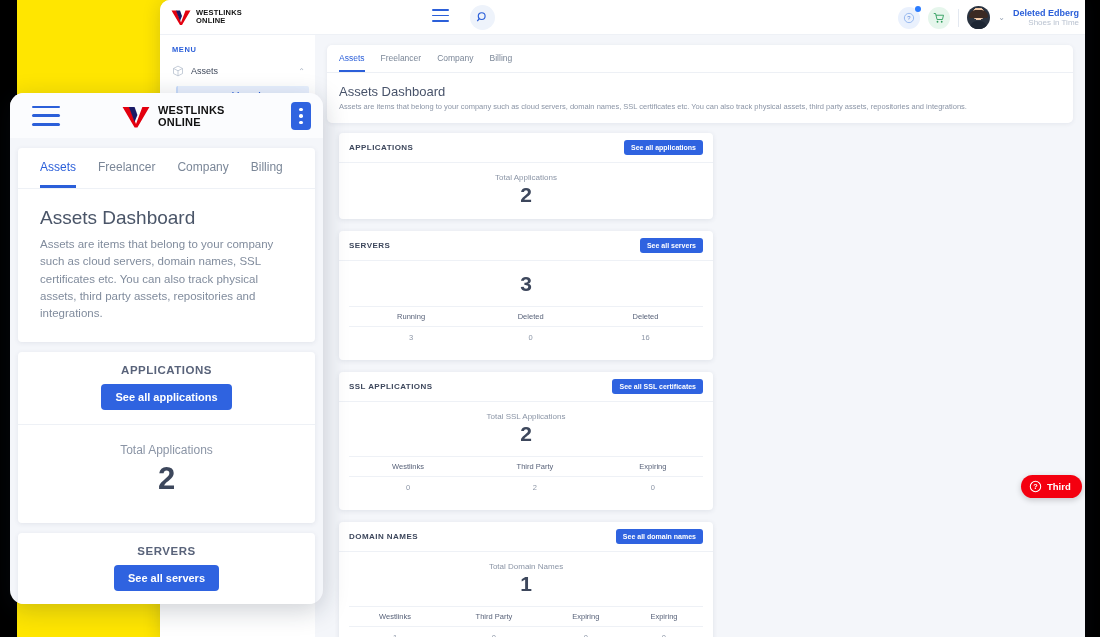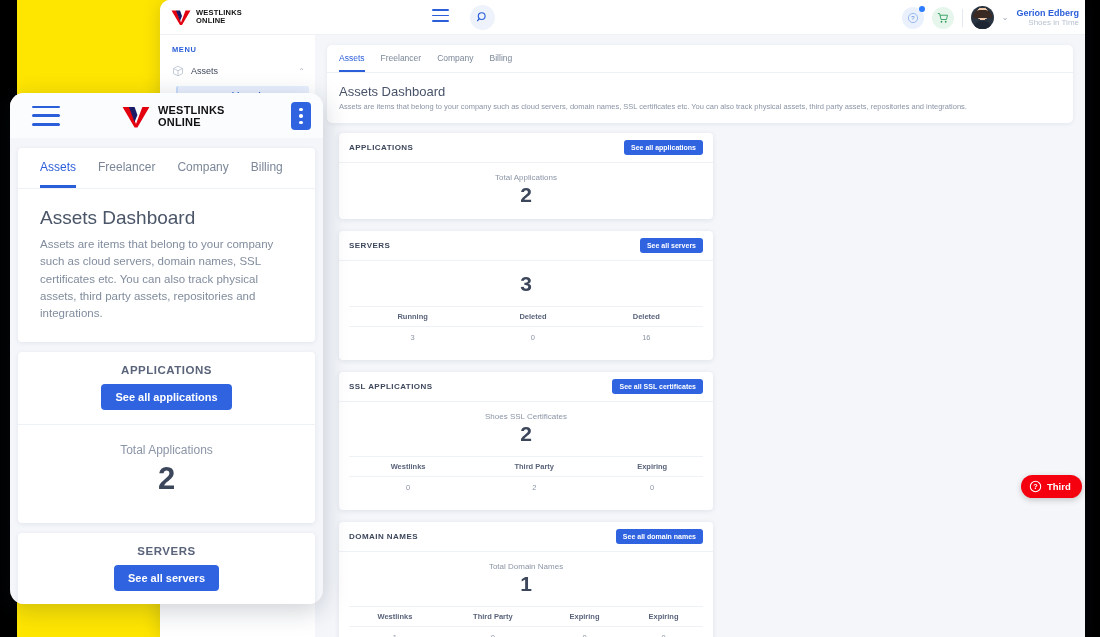--- a/index.html
+++ b/index.html
@@ -82,21 +82,21 @@
   .card-title { font-size: 8px; font-weight: bold; color: #3d475c; letter-spacing: .45px; }
   .btn-blue {
     background: #2f63e0; color: #fff; font-size: 7px; font-weight: bold;
     border: none; border-radius: 3px; padding: 4px 7px; cursor: pointer; white-space: nowrap;
   }
   .card-body { padding: 10px 10px 12px 10px; text-align: center; }
   .stat-label { font-size: 8px; color: #8b95a6; }
   .stat-value { font-size: 21px; font-weight: bold; color: #3d475c; margin-top: 1px; }
   .mini-table { width: 100%; border-collapse: collapse; margin-top: 10px; }
   .mini-table th {
-    font-size: 7.5px; font-weight: bold; color: #59637a; padding: 5px 0;
+    font-size: 7.5px; font-weight: normal; color: #59637a; padding: 5px 0;
     border-top: 1px solid #eef1f6; border-bottom: 1px solid #eef1f6;
   }
   .mini-table td { font-size: 7.5px; color: #8b95a6; padding: 6px 0; }
 
   
   .fg-panel {
     position: absolute; left: 10px; top: 93px; width: 313px; height: 511px;
     background: #f4f6fa; border-radius: 14px; overflow: hidden;
     box-shadow: 0 6px 26px rgba(25,35,60,.22);
   }
@@ -183,21 +183,21 @@
           <svg width="12" height="12" viewBox="0 0 16 16">
             <path d="M1 2 H3.4 L5.4 10 H12.6 L14 4.3 H4" fill="none" stroke="#2f9e5d" stroke-width="1.2" stroke-linejoin="round"></path>
             <circle cx="6" cy="13" r="1.2" fill="#2f9e5d"></circle>
             <circle cx="11.6" cy="13" r="1.2" fill="#2f9e5d"></circle>
           </svg>
         </div>
         <div class="divider-v"></div>
         <div class="avatar"></div>
         <span class="chev">⌄</span>
         <div class="user-meta">
-          <div class="user-name">Gerion Edberg</div>
+          <div class="user-name">Deleted Edberg</div>
           <div class="user-sub">Shoes in Time</div>
         </div>
       </div>
     </div>
 
     <div class="bg-body">
       <div class="bg-sidebar">
         <div class="menu-label">MENU</div>
         <div class="menu-row">
           <svg width="12" height="12" viewBox="0 0 16 16">
@@ -258,21 +258,21 @@
                 </table>
             </div>
           </div>
 
           <div class="card">
             <div class="card-head">
               <span class="card-title">SSL APPLICATIONS</span>
               <button class="btn-blue">See all SSL certificates</button>
             </div>
             <div class="card-body">
-              <div class="stat-label">Shoes SSL Certificates</div>
+              <div class="stat-label">Total SSL Applications</div>
               <div class="stat-value">2</div>
               <table class="mini-table">
                 <tbody>
                     <tr>
                   <th>Westlinks</th>
                   <th>Third Party</th>
                   <th>Expiring</th>
                 </tr>
                 <tr>
                   <td>0</td>

